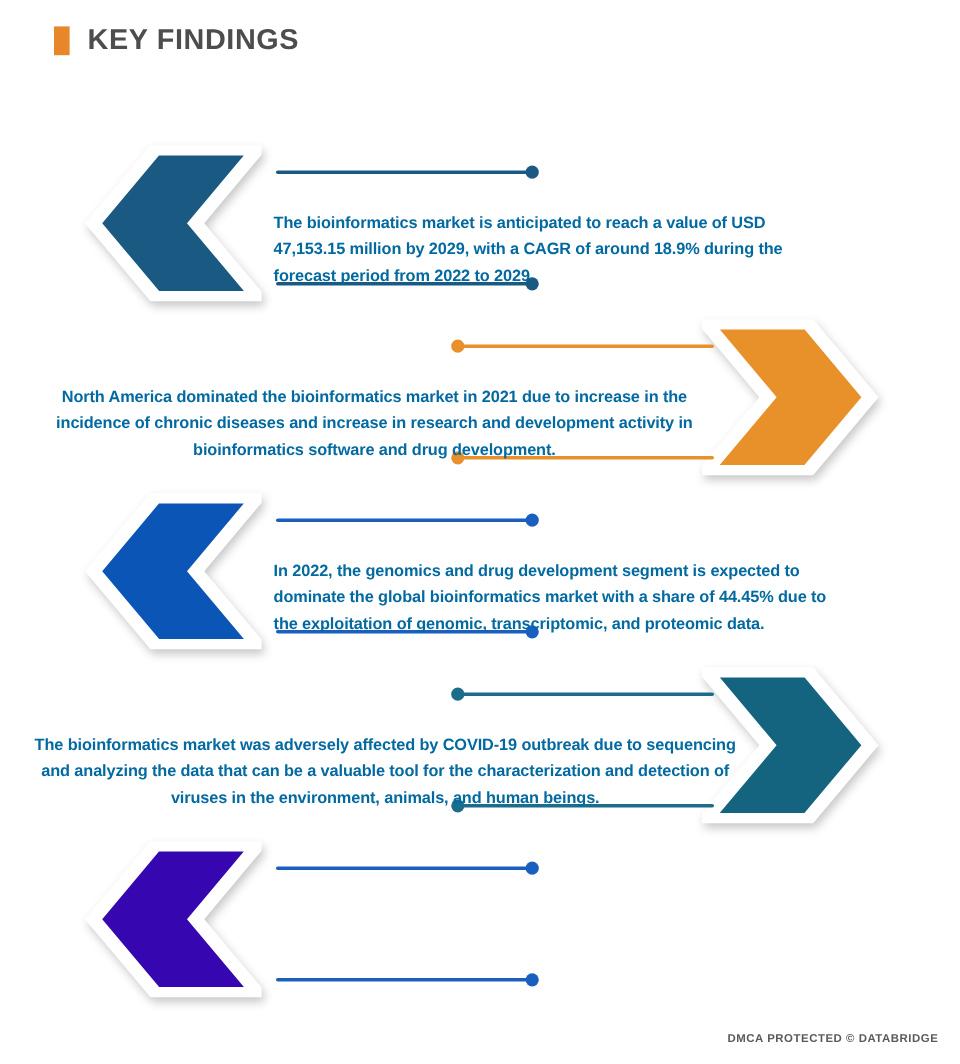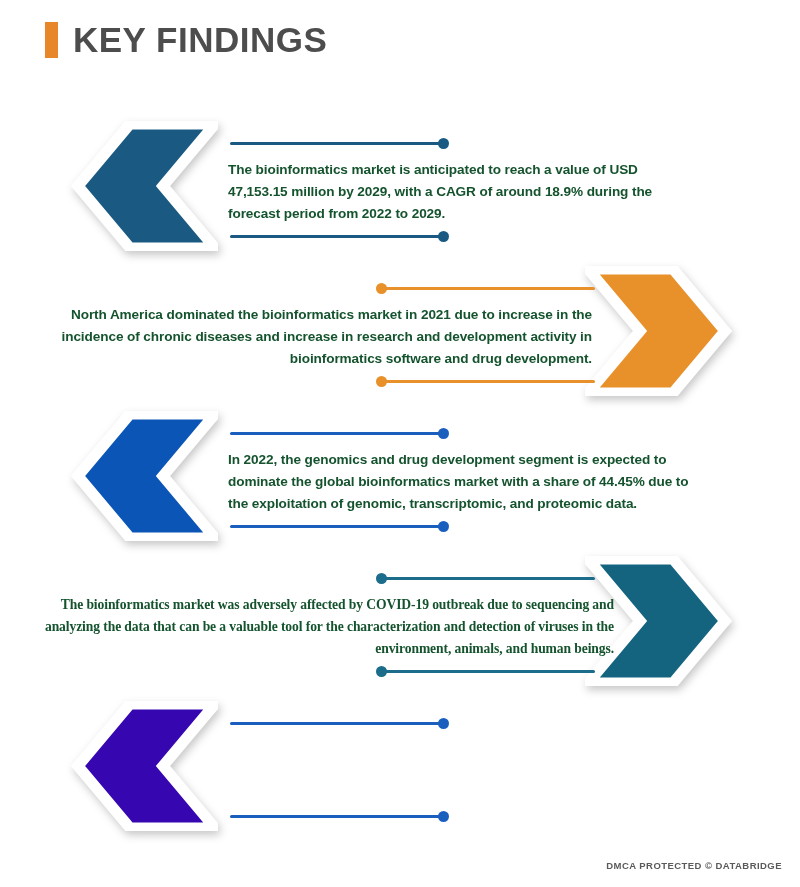--- a/index.html
+++ b/index.html
@@ -29,21 +29,21 @@
     background: #E8862A;
     margin-right: 15px;
     flex: none;
   }
   .header-text {
     display: flex;
     flex-direction: column;
     justify-content: center;
   }
   .title-main {
-    font-size: 35px;
+    font-size: 24px;
     font-weight: bold;
     color: #4D4D4D;
     letter-spacing: 0.5px;
     line-height: 1.02;
     white-space: nowrap;
   }
   .title-sub {
     font-size: 31px;
     font-weight: normal;
     color: #7F7F7F;
@@ -95,38 +95,38 @@
   }
   .row.left  .dot { right: -5px; }
   .row.right .dot { left: -5px; }
 
   .row.left  .conn { left: 230px;  width: 214px; }
   .row.right .conn { left: 381px;  width: 214px; }
 
   
   .row-text {
     position: absolute;
-    top: 46px;
+    top: 62px;
     font-size: 13.6px;
     line-height: 1.62;
-    color: #14532d;
+    color: #0369a1;
     font-weight: 600;
     letter-spacing: -0.1px;
   }
   .row.left .row-text {
     left: 228px;
     width: 470px;
     text-align: left;
   }
   .row.right .row-text {
     left: 32px;
     width: 560px;
-    text-align: right;
-  }
-  .row.right.r4 .row-text { left: 28px; width: 586px; font-family: Liberation Serif, serif; }
+    text-align: center;
+  }
+  .row.right.r4 .row-text { left: 28px; width: 586px; }
 
   
   .footer {
     position: absolute;
     right: 18px;
     bottom: 16px;
     font-size: 9.5px;
     font-weight: bold;
     color: #5A5A5A;
     letter-spacing: 0.45px;

